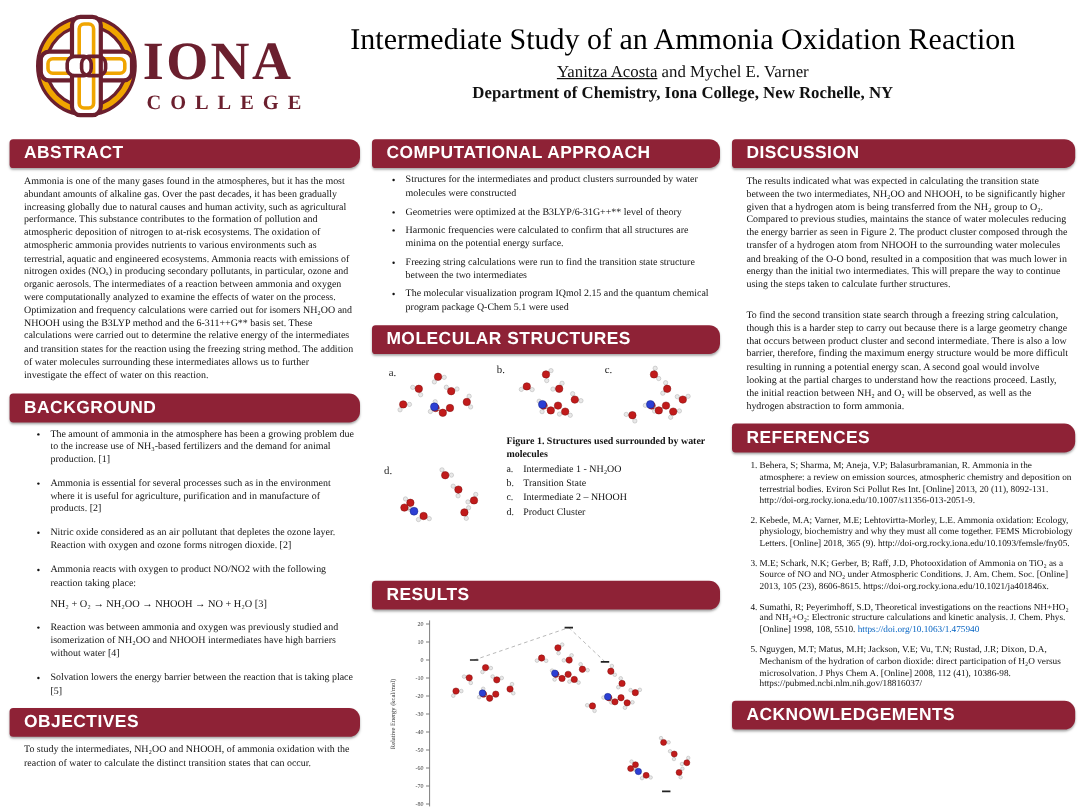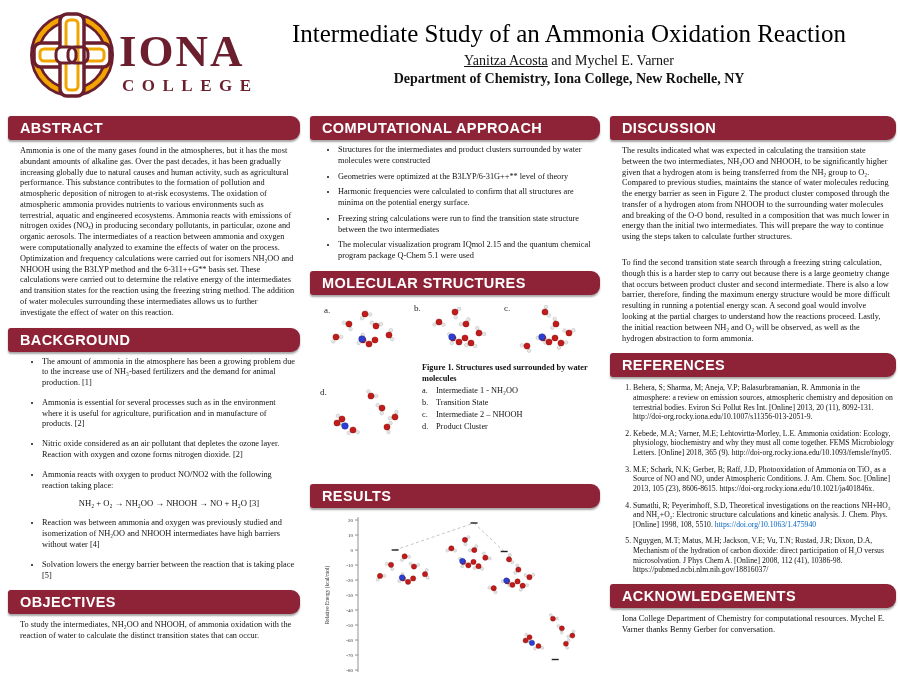--- a/index.html
+++ b/index.html
@@ -23,21 +23,21 @@
 
   .hdr{background:#8e2236;color:#fff;font-family:"Liberation Sans","DejaVu Sans",sans-serif;
        font-weight:bold;font-size:14.5px;letter-spacing:.4px;padding:4px 0 4px 12px;
        border-radius:3px 9px 9px 3px;box-shadow:0 1.5px 2px rgba(0,0,0,.35)}
   .sec{margin-bottom:9px}
   .body-text{font-size:8.3px;line-height:1.3;padding:6px 5px 0 12px}
   ul.bullets{margin:5px 0 0;padding:0 4px 0 34px;font-size:8.3px;line-height:1.3;list-style:disc}
   ul.bullets li{margin-bottom:9px}
   #col-mid ul.bullets{padding-left:28px}
   #col-mid ul.bullets li{margin-bottom:5px}
-  .equation{text-align:center;margin-top:7px;font-size:8.6px;white-space:nowrap}
+  .equation{margin-top:7px;font-size:8.6px;white-space:nowrap}
 
   .refs{font-size:7.7px;line-height:1.25;padding:6px 2px 0 10px}
   .refs ol{margin:0;padding-left:13px}
   .refs li{margin-bottom:7px}
   .link{color:#0563c1;}
 
   
   .fig1-area{position:relative;height:178px;margin-top:2px}
   .fig1-svg{position:absolute;left:0;top:0}
   .fig1-caption{position:absolute;left:112px;top:66px;width:176px;font-size:8.3px;line-height:1.32}
@@ -497,17 +497,16 @@
             <li><span>Kebede, M.A; Varner, M.E; Lehtovirtta-Morley, L.E. Ammonia oxidation: Ecology, physiology, biochemistry and why they must all come together. FEMS Microbiology Letters. [Online] 2018, 365 (9). http://doi-org.rocky.iona.edu/10.1093/femsle/fny05.</span></li>
             <li><span>M.E; Schark, N.K; Gerber, B; Raff, J.D, Photooxidation of Ammonia on TiO₂ as a Source of NO and NO₂ under Atmospheric Conditions. J. Am. Chem. Soc. [Online] 2013, 105 (23), 8606-8615. https://doi-org.rocky.iona.edu/10.1021/ja401846x.</span></li>
             <li><span>Sumathi, R; Peyerimhoff, S.D, Theoretical investigations on the reactions NH+HO₂ and NH₂+O₂: Electronic structure calculations and kinetic analysis. J. Chem. Phys. [Online] 1998, 108, 5510. </span><span class="link">https://doi.org/10.1063/1.475940</span></li>
             <li><span>Nguygen, M.T; Matus, M.H; Jackson, V.E; Vu, T.N; Rustad, J.R; Dixon, D.A, Mechanism of the hydration of carbon dioxide: direct participation of H₂O versus microsolvation. J Phys Chem A. [Online] 2008, 112 (41), 10386-98. https://pubmed.ncbi.nlm.nih.gov/18816037/</span></li>
           </ol>
       </div>
     </div>
 
     <div class="sec">
       <div class="hdr">ACKNOWLEDGEMENTS</div>
-      <div class="body-text">Iona College Department of Chemistry for computational resources. Mychel E. Varner thanks Benny Gerber for conversation.</div>
     </div>
   </div>
 
 </div>
 
 </body></html>

